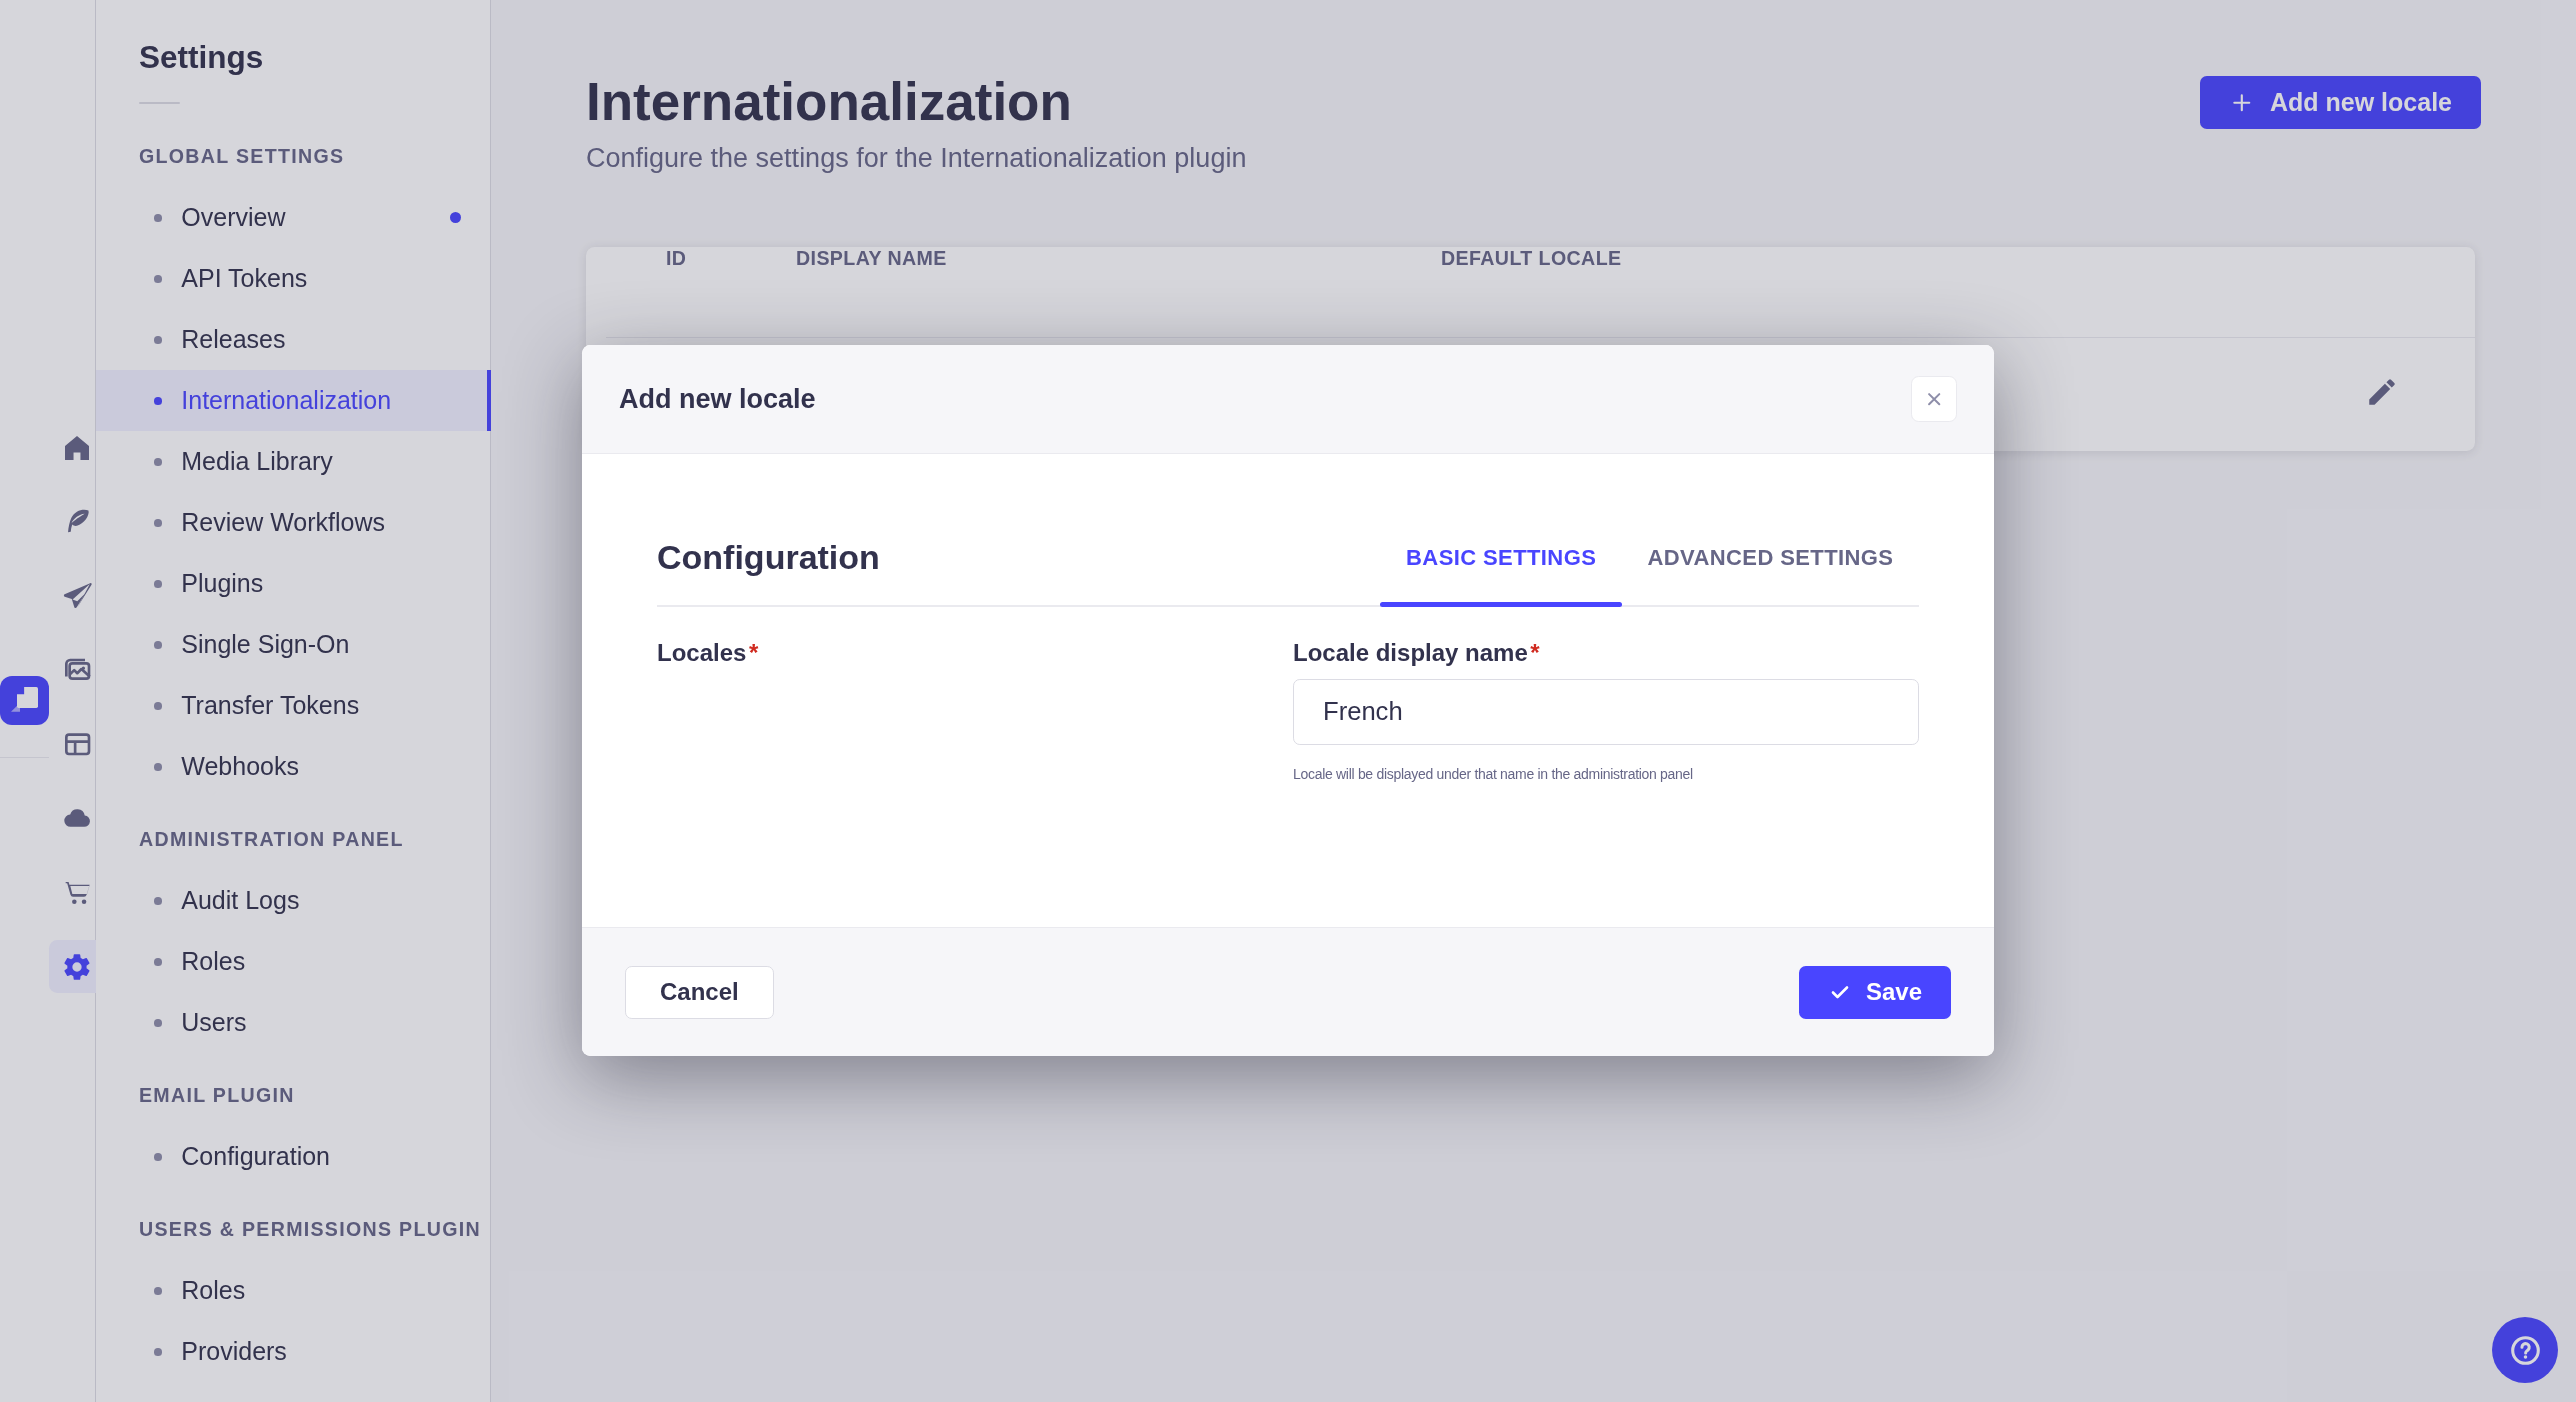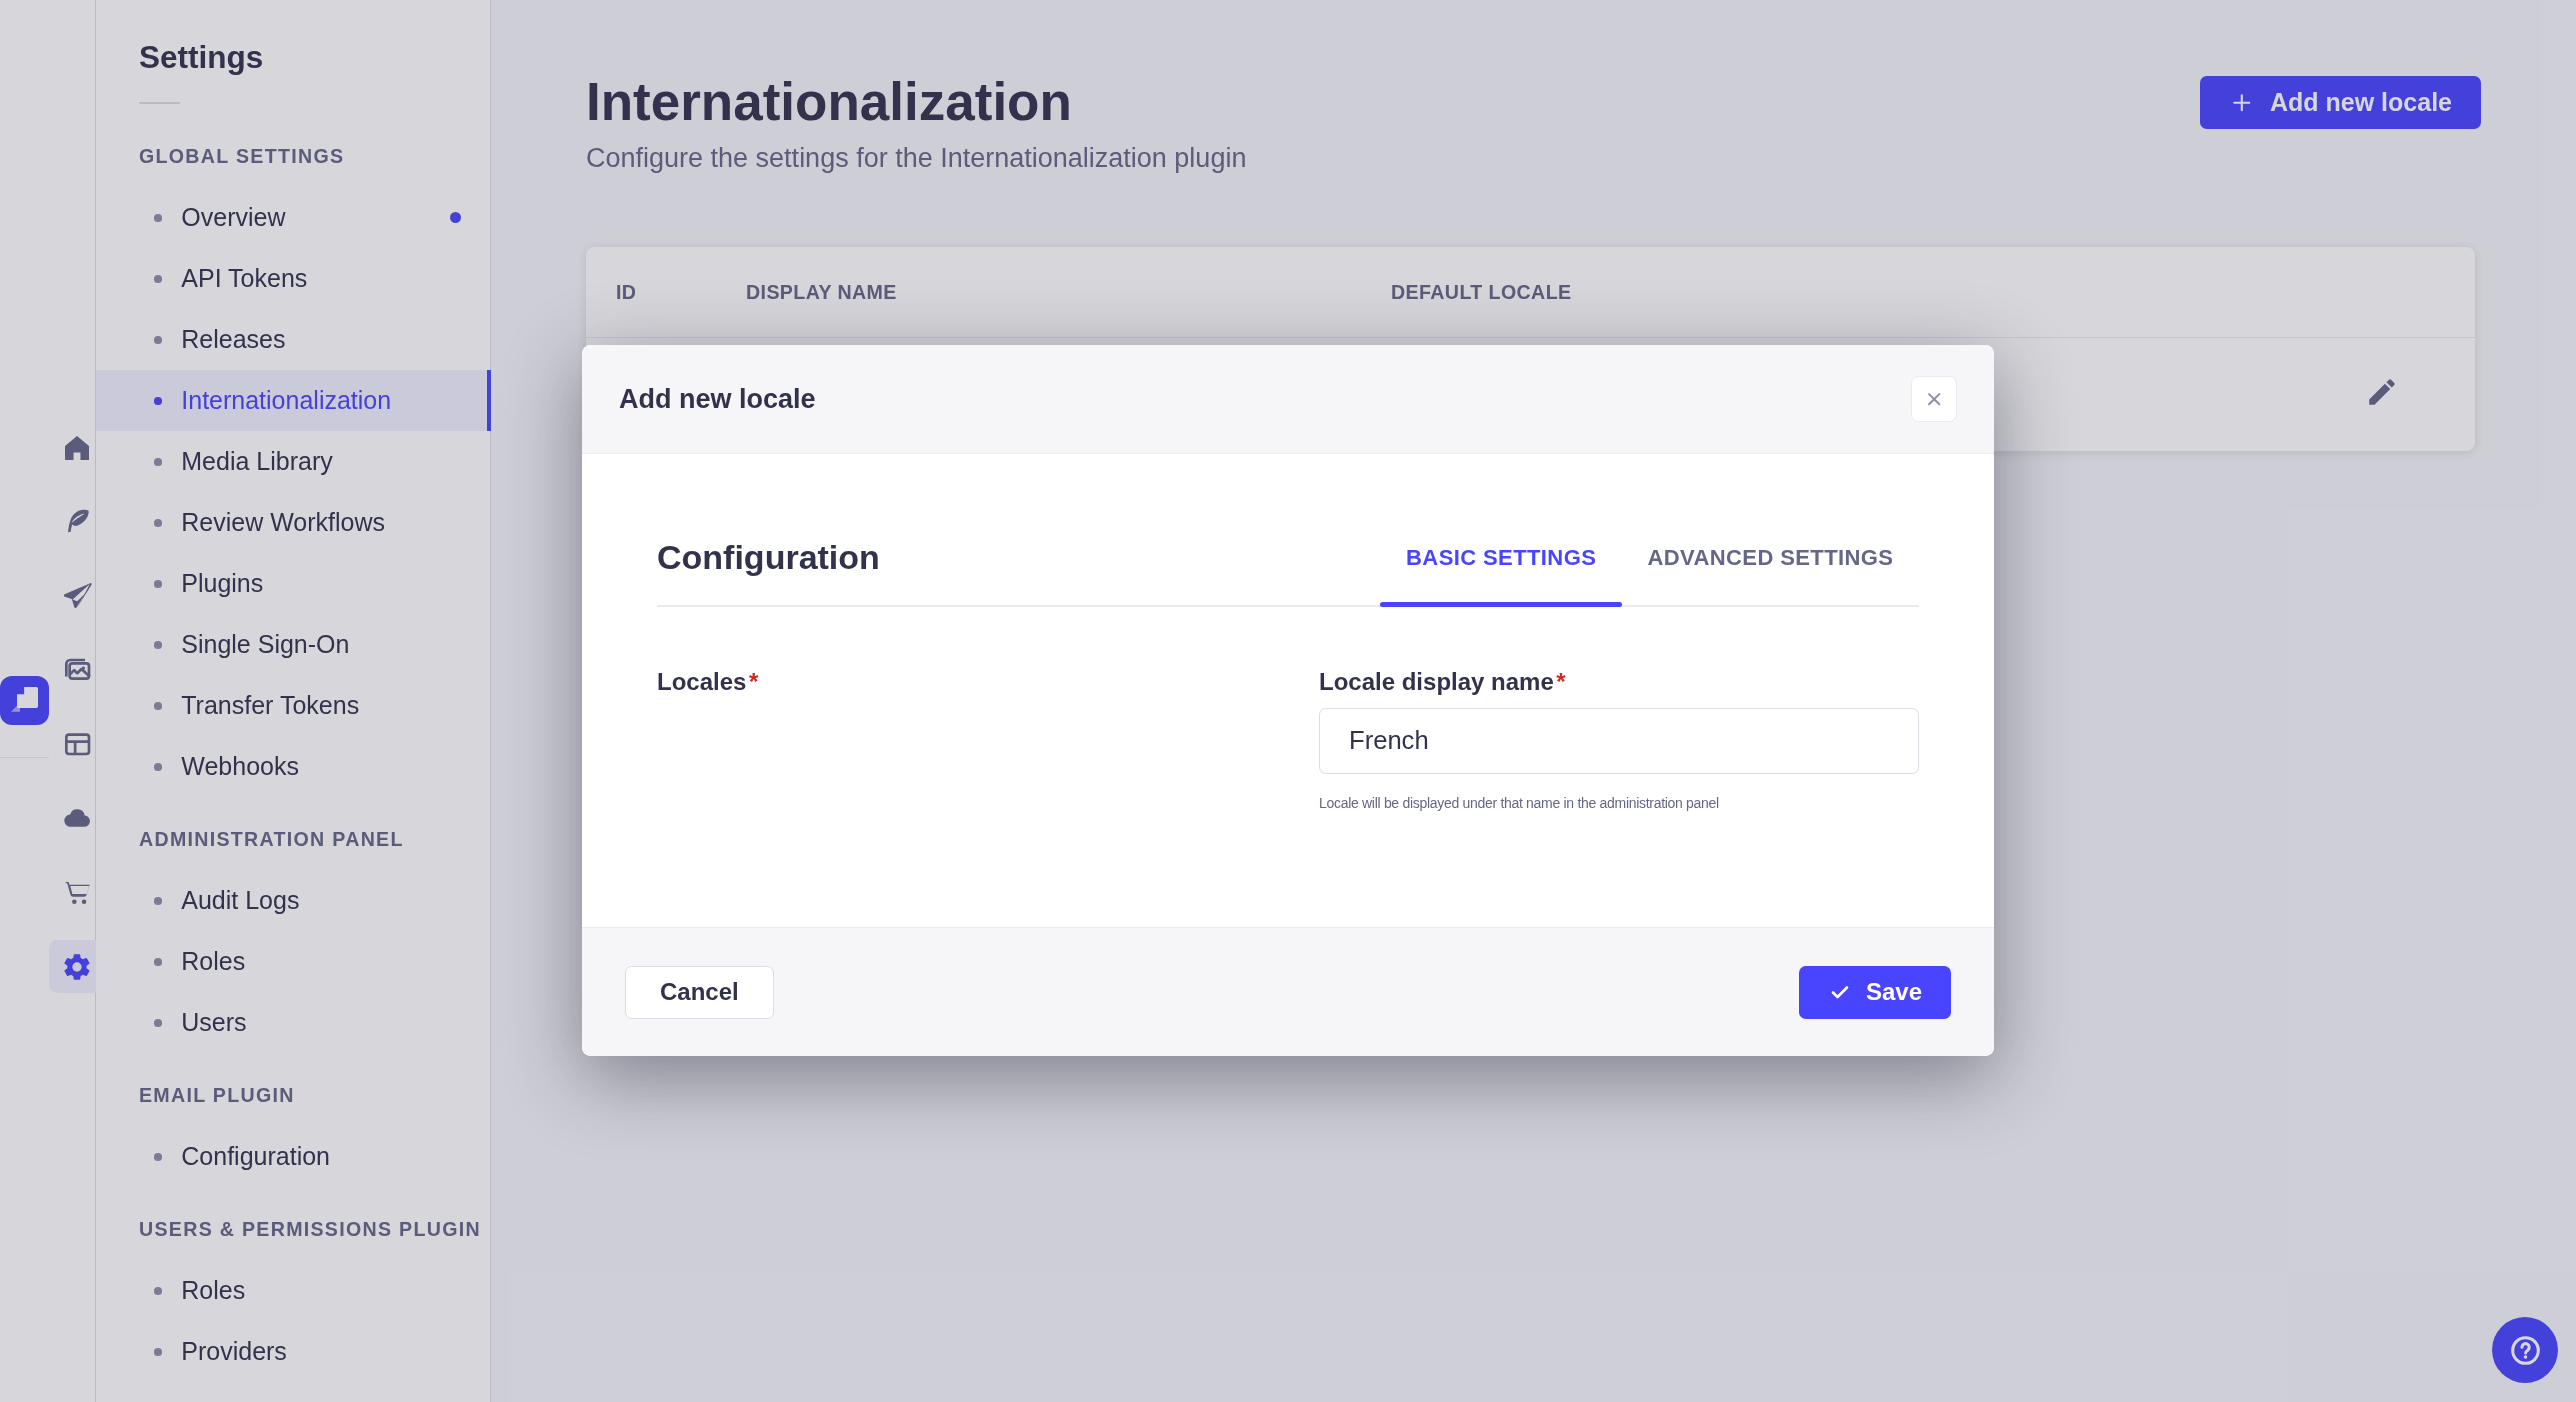--- a/index.html
+++ b/index.html
@@ -35,21 +35,21 @@
   .notif{width:11px;height:11px;border-radius:50%;background:#4945ff;margin-left:auto;margin-right:29px;}
 
   
   .main{flex:1;position:relative;background:#f6f6f9;}
   .page-title{position:absolute;left:95px;top:72px;margin:0;font-size:53px;line-height:60px;font-weight:700;color:#32324d;}
   .page-sub{position:absolute;left:95px;top:141px;margin:0;font-size:27px;line-height:34px;color:#666687;}
   .add-btn{position:absolute;top:76px;right:95px;height:53px;display:flex;align-items:center;gap:15.3px;background:#4945ff;color:#fff;border:none;border-radius:6.8px;padding:0 29px;font-size:25px;font-weight:600;font-family:inherit;cursor:pointer;}
   .add-btn svg{width:25.6px;height:25.6px;}
 
   .table-card{position:absolute;left:95px;top:247px;width:1889px;height:204px;background:#fff;border-radius:8.5px;box-shadow:0 1.7px 10.2px rgba(33,33,52,.12);}
-  .table-head{height:91px;display:flex;align-items:center;padding:0 41px 0 30px;border-bottom:1.7px solid #eaeaef;box-sizing:border-box;}
+  .table-head{height:91px;display:flex;padding:0 41px 0 60px;border-bottom:1.7px solid #eaeaef;box-sizing:border-box;margin-left:20px;}
   .th{font-size:19.6px;font-weight:700;color:#666687;letter-spacing:0.4px;}
   .th-id{width:130px;}
   .th-dn{width:645px;}
   .table-row{height:110px;display:flex;align-items:center;justify-content:flex-end;padding-right:76px;}
   .edit-btn{background:none;border:none;color:#666687;cursor:pointer;padding:0;}
   .edit-btn svg{width:34px;height:34px;}
 
   
   .backdrop{position:absolute;inset:0;background:rgba(50,50,77,.2);z-index:5;}
 
@@ -60,21 +60,21 @@
   .close-btn{width:46px;height:46px;background:#fff;border:1.7px solid #eaeaef;border-radius:7.7px;display:flex;align-items:center;justify-content:center;cursor:pointer;box-sizing:border-box;}
   .close-btn svg{width:20.4px;height:20.4px;}
   .modal-body{flex:1;padding:0 75px;}
   .config-row{margin-top:85px;display:flex;align-items:flex-end;justify-content:space-between;}
   .config-title{margin:0;font-size:34px;line-height:37px;font-weight:700;color:#32324d;}
   .tabs{display:flex;}
   .tab{position:relative;padding:0 25.6px;font-size:22px;font-weight:700;letter-spacing:0.4px;line-height:37px;color:#666687;cursor:pointer;}
   .tab.active{color:#4945ff;}
   .tab.active::after{content:'';position:absolute;left:0;right:0;bottom:-31px;height:5.1px;background:#4945ff;border-radius:2.6px;}
   .body-divider{height:1.7px;background:#eaeaef;margin-top:29px;}
-  .fields{display:flex;gap:40px;margin-top:61px;}
+  .fields{display:flex;gap:14px;margin-top:32px;}
   .field-l{width:622px;flex:none;}
   .field-r{flex:1;min-width:0;}
   .flabel{font-size:24px;font-weight:600;color:#32324d;margin-bottom:12px;}
   .req{color:#d02b20;margin-left:2.6px;}
   .select,.tinput{height:66px;border:1.7px solid #dcdce4;border-radius:6.8px;background:#fff;box-sizing:border-box;display:flex;align-items:center;padding:0 29px;font-size:25.6px;color:#32324d;}
   .select{justify-content:space-between;cursor:pointer;}
   .caret{width:0;height:0;border-left:10.2px solid transparent;border-right:10.2px solid transparent;border-top:12.8px solid #666687;}
   .tinput input{border:none;outline:none;width:100%;background:transparent;font-size:25.6px;color:#32324d;font-family:inherit;padding:0;}
   .helper{margin-top:15.3px;font-size:14px;line-height:29px;letter-spacing:-0.3px;color:#666687;max-width:622px;}
   .modal-foot{height:129px;flex:none;background:#f6f6f9;border-top:1.7px solid #eaeaef;border-radius:0 0 8.5px 8.5px;display:flex;align-items:center;justify-content:space-between;padding:0 43px;box-sizing:border-box;}

